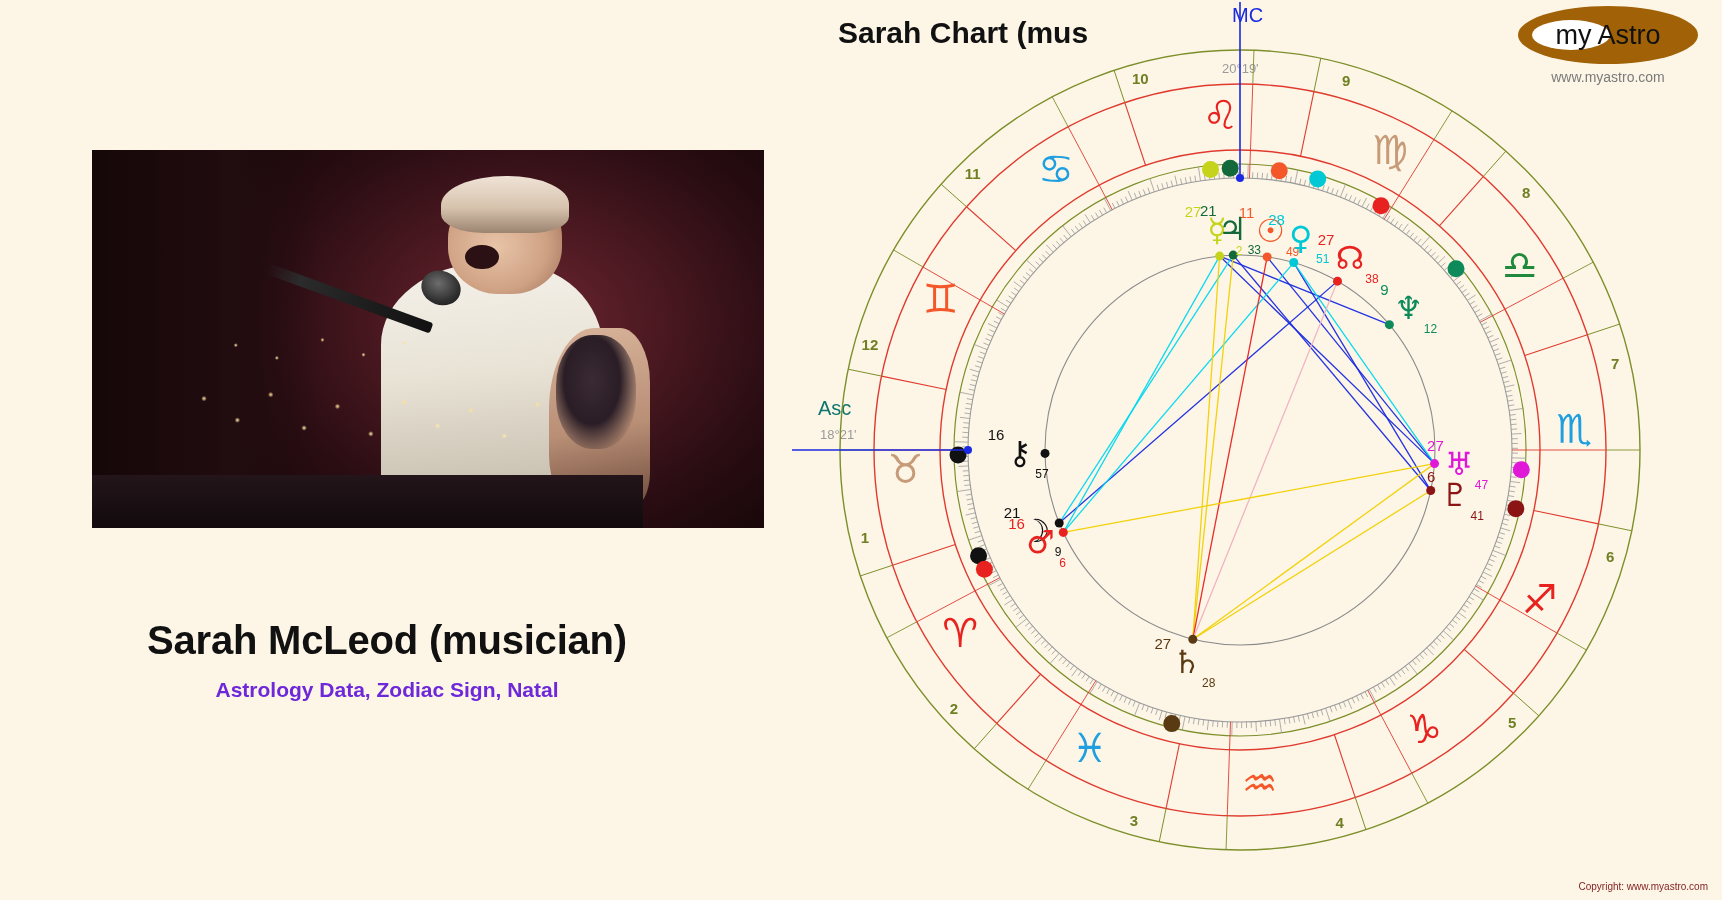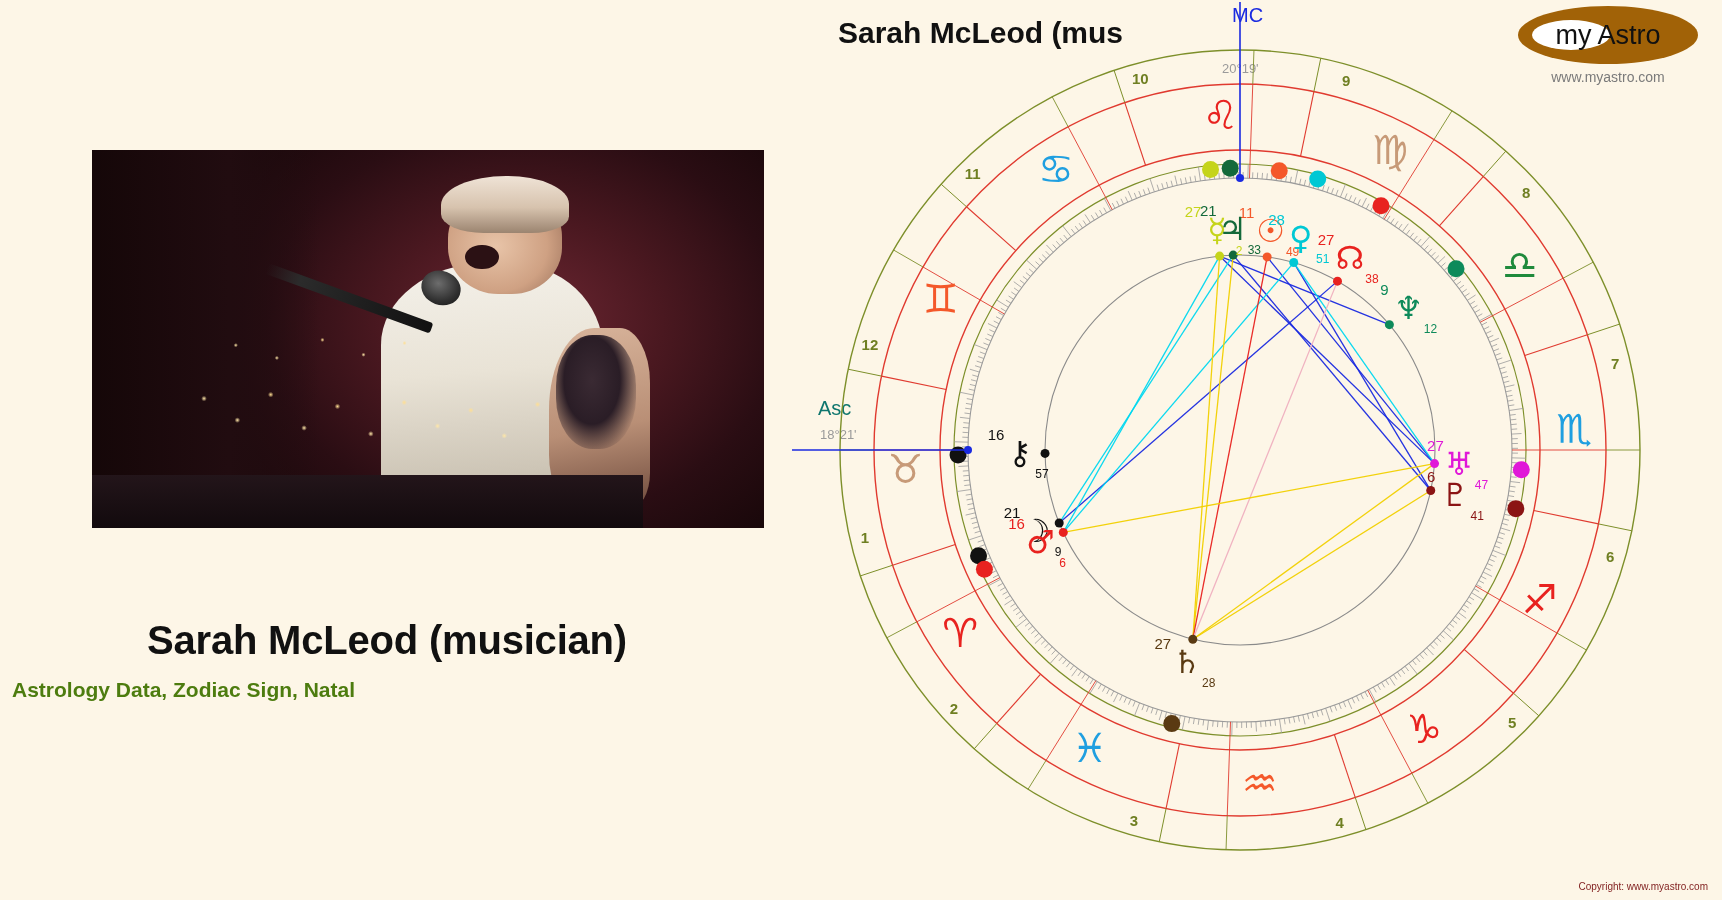--- a/index.html
+++ b/index.html
@@ -148,23 +148,24 @@
     text-align: center;
     font-size: 40px;
     font-weight: bold;
     color: #111111;
     letter-spacing: -0.2px;
   }
   #left-subtitle {
     position: absolute;
     left: 0; top: 675px;
     width: 750px;
+    text-align: center;
     font-size: 21px;
     font-weight: bold;
-    color: #4d7c0f;
+    color: #6d28d9;
     line-height: 29px;
   }
 
   
   #brand {
     position: absolute;
     right: 14px; top: 6px;
     width: 200px;
     text-align: center;
   }
@@ -278,21 +279,21 @@
   </div>
 
   <div id="brand">
     <div id="brand-pill">
       <div id="brand-inner-oval"></div>
       <div id="brand-text">my Astro</div>
     </div>
     <div id="brand-url">www.myastro.com</div>
   </div>
 
-  <div id="chart-title">Sarah McLeod (mus</div>
+  <div id="chart-title">Sarah Chart (mus</div>
   <div id="mc-label">MC</div>
   <div id="mc-degree">20°19'</div>
   <div id="asc-label">Asc</div>
   <div id="asc-degree">18°21'</div>
 
   <svg id="chart-svg" viewBox="0 0 900 900">
     <g id="wheel-root" transform="translate(450,450)">
 
       <circle r="400" fill="none" stroke="#7d8f2a" stroke-width="1.4"></circle>
       <circle r="366" fill="none" stroke="#e03a2f" stroke-width="1.4"></circle>

